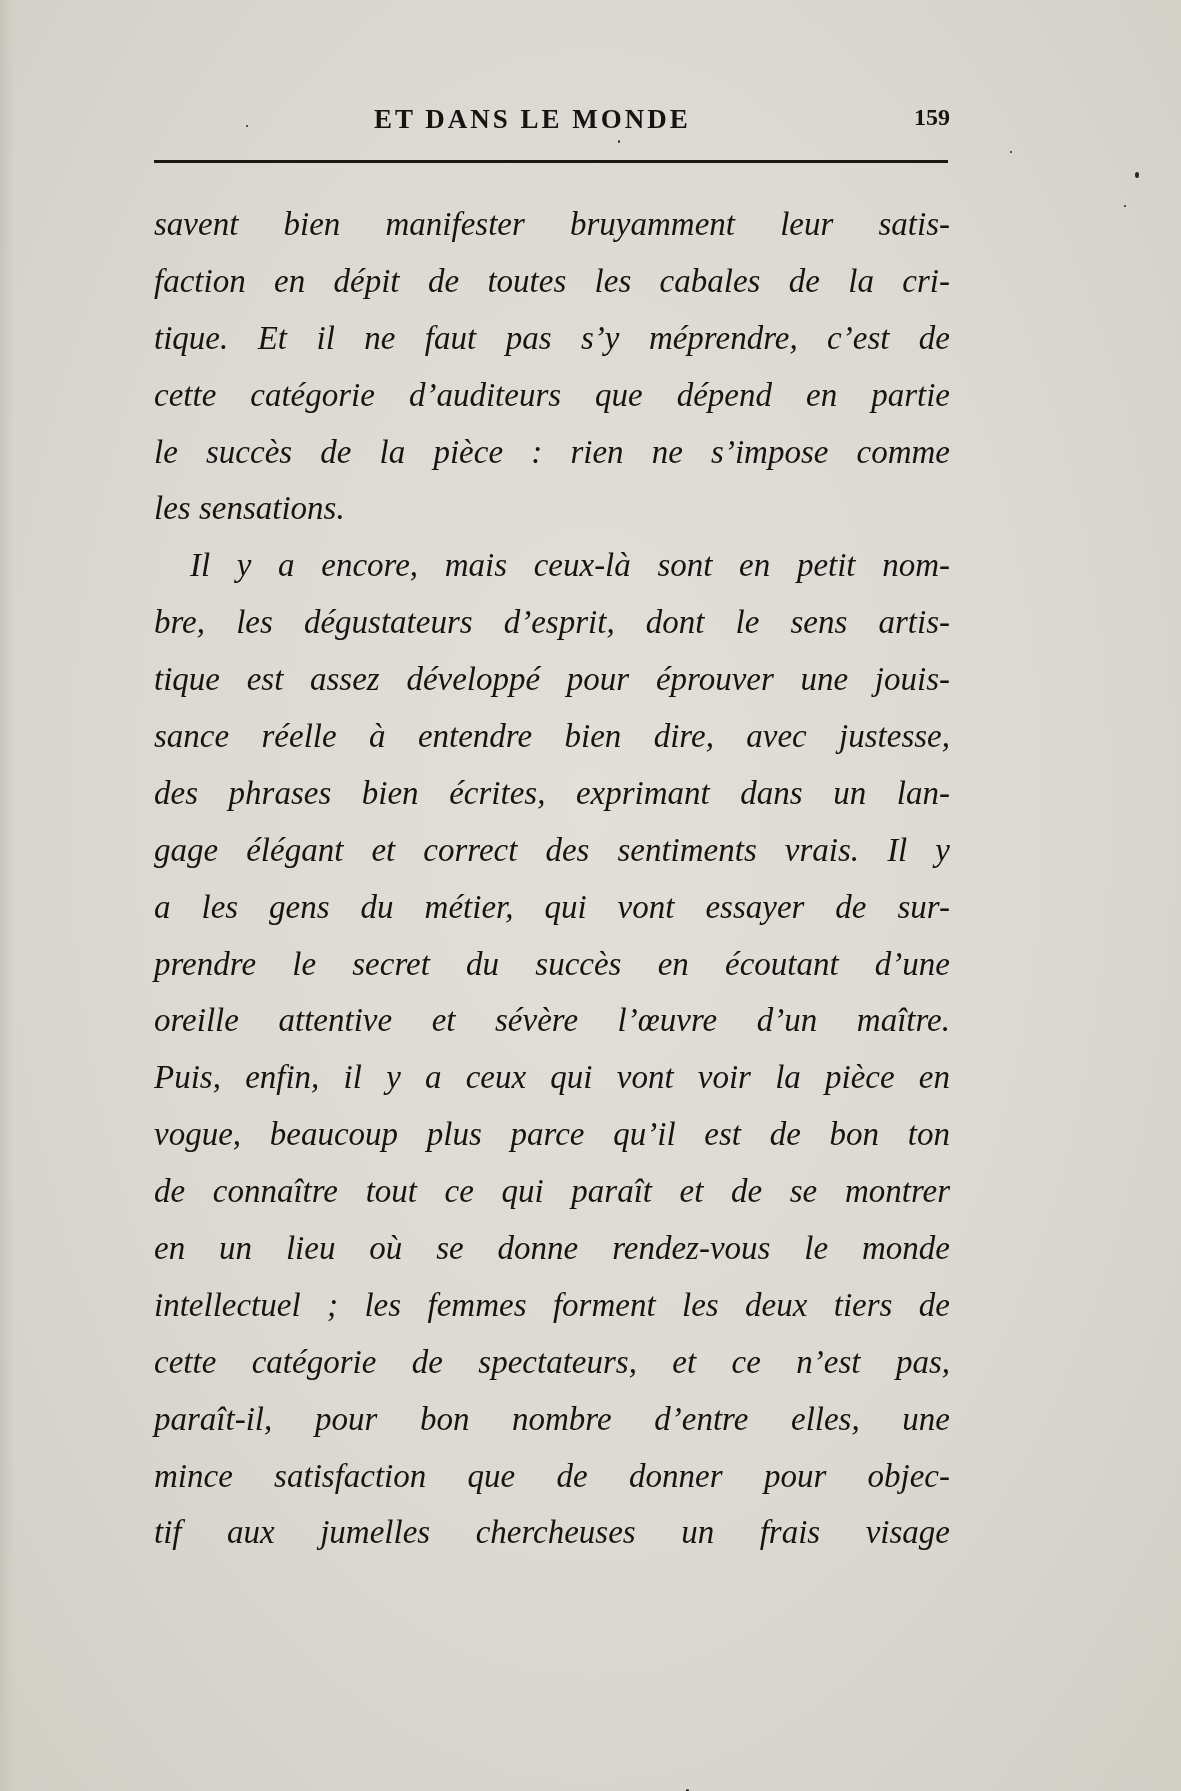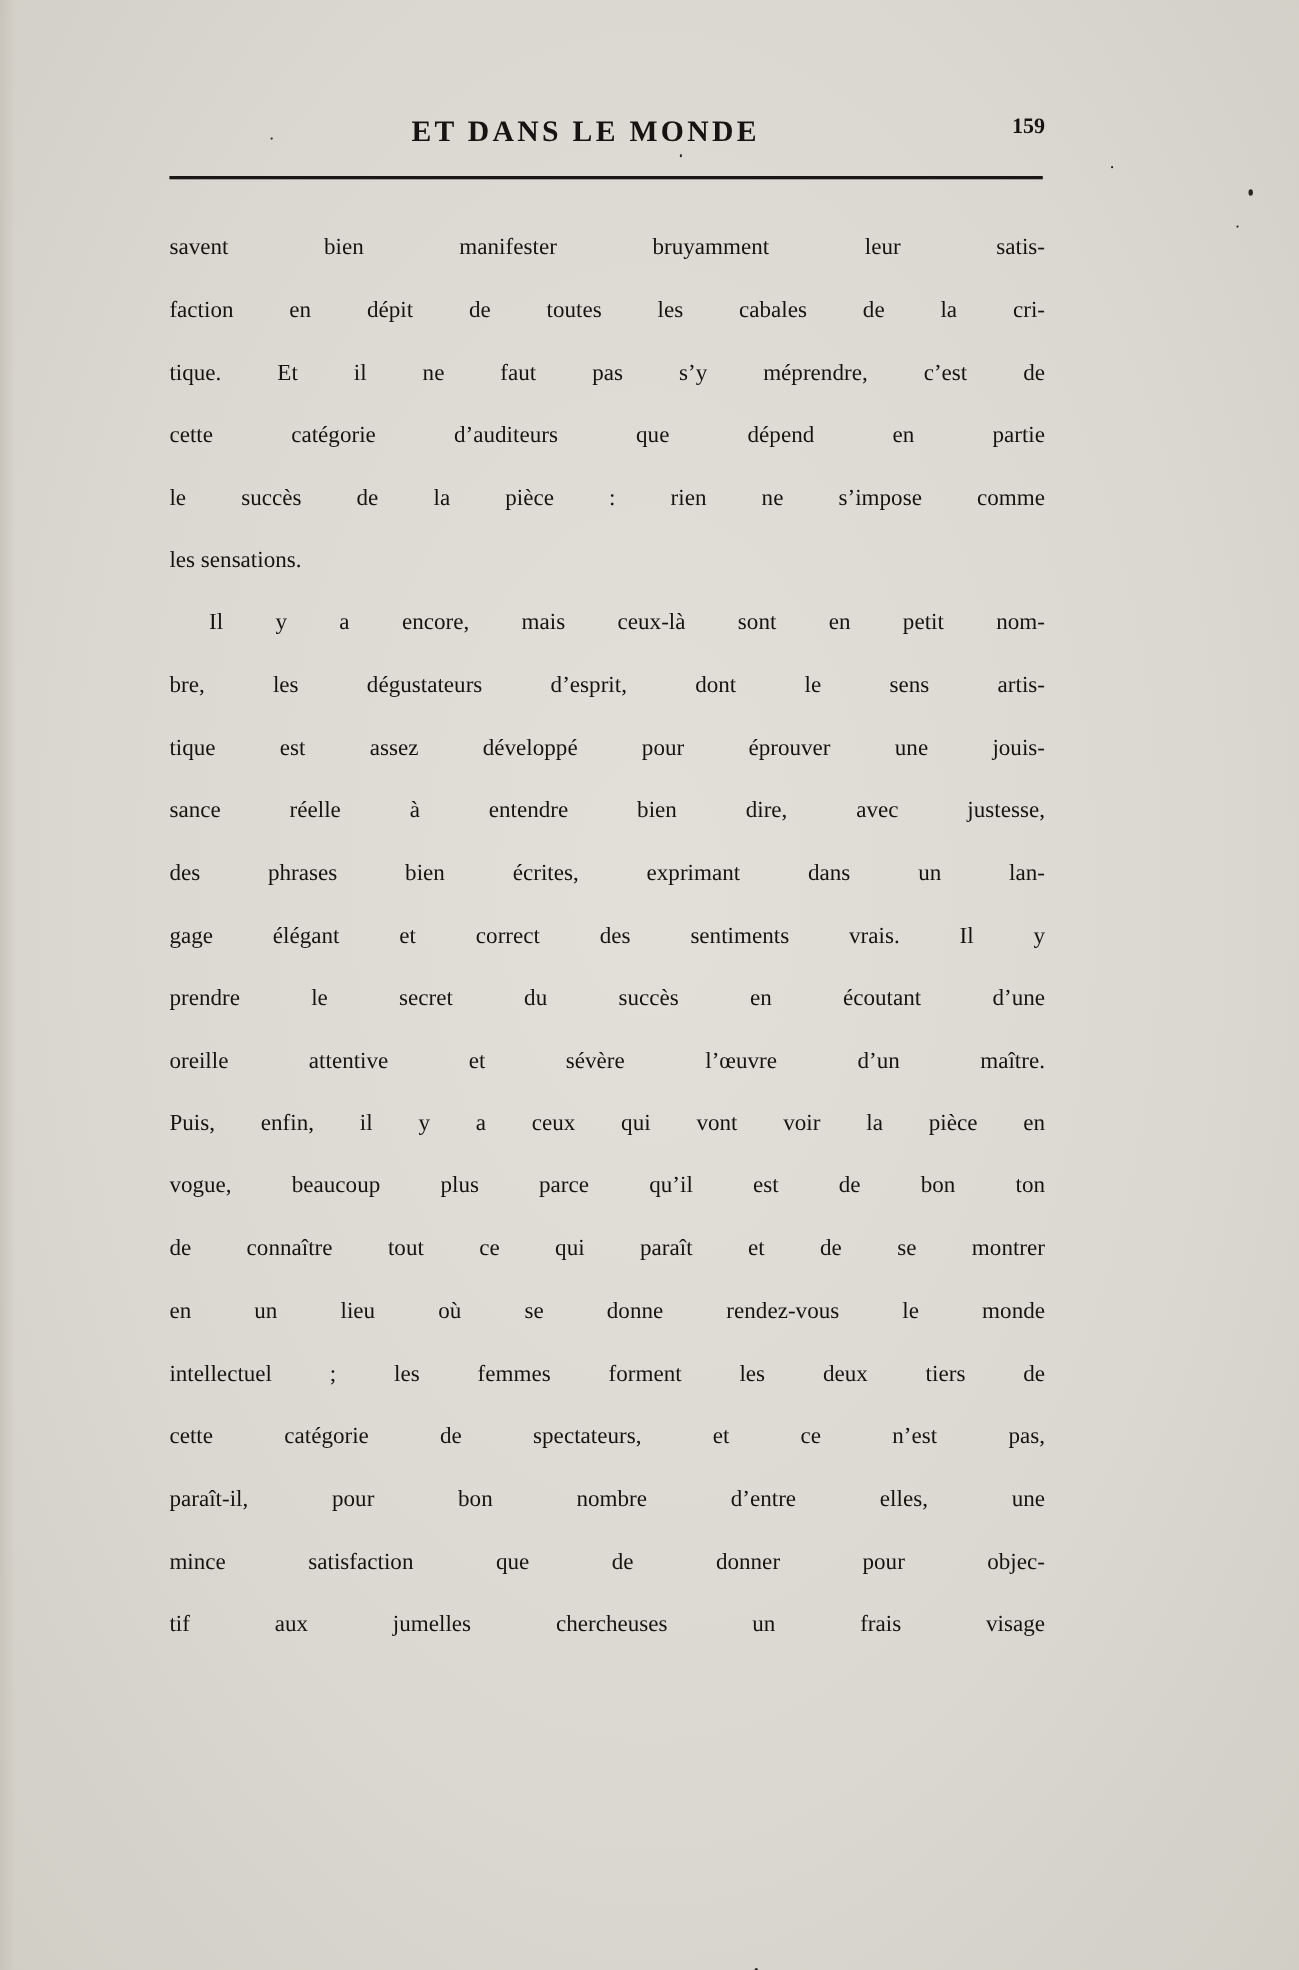--- a/index.html
+++ b/index.html
@@ -39,45 +39,46 @@
       left: 220px;
       top: 0;
       font-size: 27px;
       letter-spacing: 3px;
       font-weight: bold;
     }
     .page-number {
       position: absolute;
       right: 0;
       top: 0;
-      font-size: 20px;
+      font-size: 24px;
       font-weight: bold;
     }
     .head-rule {
       position: absolute;
       left: 154px;
       top: 160px;
       width: 794px;
       height: 3px;
       background: #1a1816;
     }
     .body-text {
       position: absolute;
       left: 154px;
       top: 196px;
       width: 796px;
     }
     .line {
       display: block;
       height: 56.9px;
       line-height: 56.9px;
-      font-size: 21px;
+      font-size: 33px;
       white-space: nowrap;
       text-align: justify;
       text-align-last: justify;
+      font-style: italic;
       -moz-text-align-last: justify;
     }
     .line.last-of-para {
       text-align-last: left;
       -moz-text-align-last: left;
     }
     .line.indent {
       padding-left: 36px;
     }
     .speck {
@@ -105,20 +106,21 @@
     <span class="line">tique. Et il ne faut pas s’y méprendre, c’est de</span>
     <span class="line">cette catégorie d’auditeurs que dépend en partie</span>
     <span class="line">le succès de la pièce : rien ne s’impose comme</span>
     <span class="line last-of-para">les sensations.</span>
     <span class="line indent">Il y a encore, mais ceux-là sont en petit nom-</span>
     <span class="line">bre, les dégustateurs d’esprit, dont le sens artis-</span>
     <span class="line">tique est assez développé pour éprouver une jouis-</span>
     <span class="line">sance réelle à entendre bien dire, avec justesse,</span>
     <span class="line">des phrases bien écrites, exprimant dans un lan-</span>
     <span class="line">gage élégant et correct des sentiments vrais. Il y</span>
+    <span class="line">a les gens du métier, qui vont essayer de sur-</span>
     <span class="line">prendre le secret du succès en écoutant d’une</span>
     <span class="line">oreille attentive et sévère l’œuvre d’un maître.</span>
     <span class="line">Puis, enfin, il y a ceux qui vont voir la pièce en</span>
     <span class="line">vogue, beaucoup plus parce qu’il est de bon ton</span>
     <span class="line">de connaître tout ce qui paraît et de se montrer</span>
     <span class="line">en un lieu où se donne rendez-vous le monde</span>
     <span class="line">intellectuel ; les femmes forment les deux tiers de</span>
     <span class="line">cette catégorie de spectateurs, et ce n’est pas,</span>
     <span class="line">paraît-il, pour bon nombre d’entre elles, une</span>
     <span class="line">mince satisfaction que de donner pour objec-</span>

